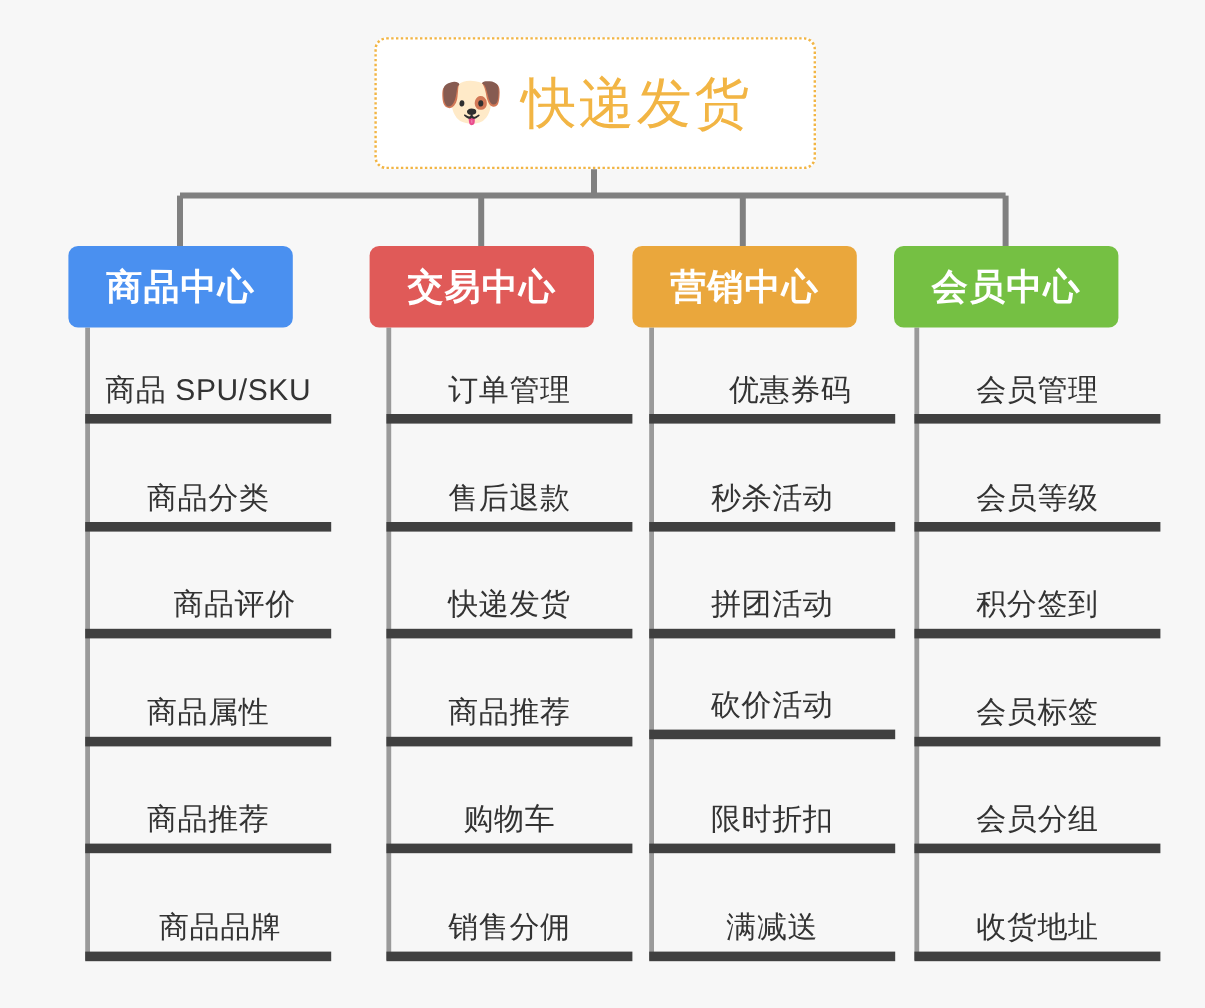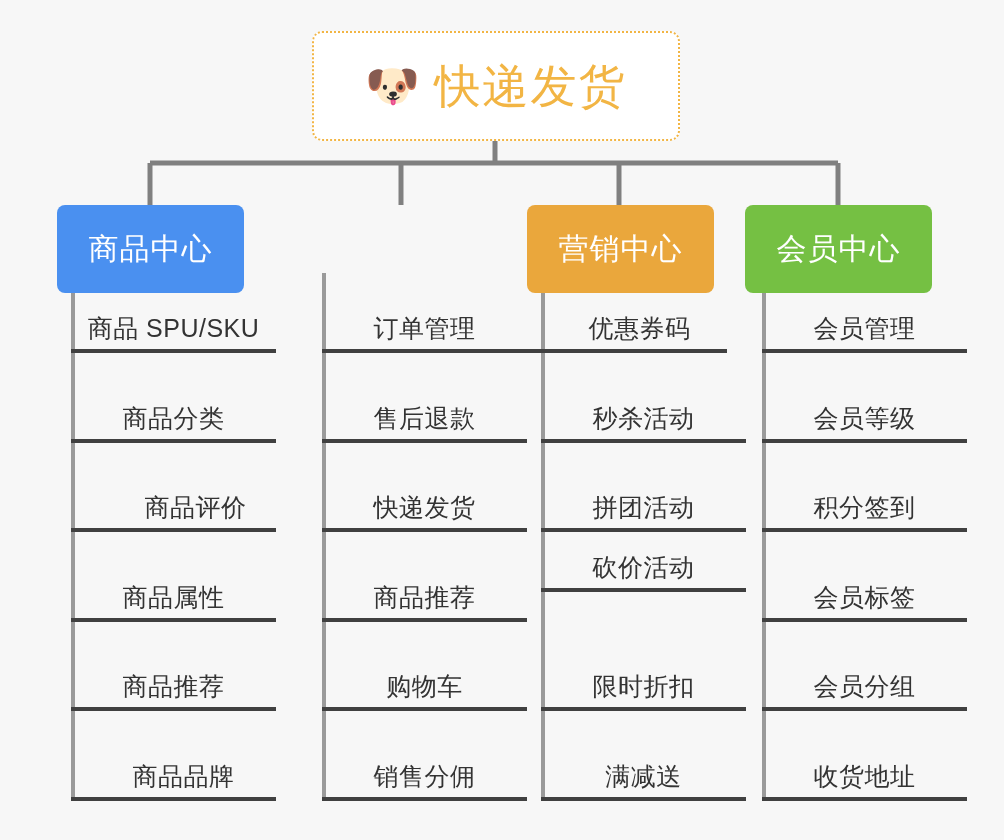--- a/index.html
+++ b/index.html
@@ -54,37 +54,38 @@
     left: 0;
     top: 0;
     width: 1004px;
     height: 840px;
     pointer-events: none;
   }
 
   
   .cat-box {
     position: absolute;
-    height: 88px;
+    height: 68px;
     box-sizing: border-box;
     border-radius: 8px;
     display: flex;
     align-items: center;
     justify-content: center;
     color: #ffffff;
     font-size: 30px;
     letter-spacing: 1px;
     white-space: nowrap;
+    font-weight: bold;
   }
 
   
   .leaf {
     position: absolute;
     box-sizing: border-box;
-    border-bottom: 4px solid #404040;
+    border-bottom: 8px solid #404040;
     display: flex;
     align-items: flex-end;
     justify-content: center;
     padding-bottom: 4px;
     color: #333333;
     font-size: 25px;
     letter-spacing: 0.5px;
     white-space: nowrap;
   }
 </style>
@@ -111,44 +112,47 @@
   </svg>
 
   <div class="root-node">
     <span class="root-emoji">🐶</span>
     <span class="root-title">快递发货</span>
   </div>
 
   <div class="cat-box" id="cat-0" style="left: 57px; top: 205px; width: 187px; background: rgb(74, 144, 240);">
     <span>商品中心</span>
   </div>
+  <div class="cat-box" id="cat-1" style="left: 308px; top: 205px; width: 187px; background: rgb(224, 90, 88);">
+    <span>交易中心</span>
+  </div>
   <div class="cat-box" id="cat-2" style="left: 527px; top: 205px; width: 187px; background: rgb(234, 167, 60);">
     <span>营销中心</span>
   </div>
   <div class="cat-box" id="cat-3" style="left: 745px; top: 205px; width: 187px; background: rgb(117, 192, 67); align-items: center;">
     <span>会员中心</span>
   </div>
 
   <div id="leaf-layer">
       <div class="leaf" style="left: 71px; top: 297px; width: 205px; height: 56px;">商品 SPU/SKU</div>
       <div class="leaf" style="left: 71px; top: 386.5px; width: 205px; height: 56px;">商品分类</div>
       <div class="leaf" style="left: 71px; top: 476px; width: 205px; height: 56px; padding-left: 44px;">商品评价</div>
       <div class="leaf" style="left: 71px; top: 565.5px; width: 205px; height: 56px;">商品属性</div>
       <div class="leaf" style="left: 71px; top: 655px; width: 205px; height: 56px;">商品推荐</div>
       <div class="leaf" style="left: 71px; top: 744.5px; width: 205px; height: 56px; padding-left: 20px;">商品品牌</div>
       <div class="leaf" style="left: 322px; top: 297px; width: 205px; height: 56px;">订单管理</div>
       <div class="leaf" style="left: 322px; top: 386.5px; width: 205px; height: 56px;">售后退款</div>
       <div class="leaf" style="left: 322px; top: 476px; width: 205px; height: 56px;">快递发货</div>
       <div class="leaf" style="left: 322px; top: 565.5px; width: 205px; height: 56px;">商品推荐</div>
       <div class="leaf" style="left: 322px; top: 655px; width: 205px; height: 56px;">购物车</div>
       <div class="leaf" style="left: 322px; top: 744.5px; width: 205px; height: 56px;">销售分佣</div>
-      <div class="leaf" style="left: 522px; top: 297px; width: 205px; height: 56px; padding-left: 30px;">优惠券码</div>
+      <div class="leaf" style="left: 541px; top: 297px; width: 205px; height: 56px; padding-left: 30px;">优惠券码</div>
       <div class="leaf" style="left: 541px; top: 386.5px; width: 205px; height: 56px;">秒杀活动</div>
       <div class="leaf" style="left: 541px; top: 476px; width: 205px; height: 56px;">拼团活动</div>
-      <div class="leaf" style="left: 541px; top: 536px; width: 205px; height: 56px;">砍价活动</div>
+      <div class="leaf" style="left: 541px; top: 560px; width: 205px; height: 56px;">砍价活动</div>
       <div class="leaf" style="left: 541px; top: 655px; width: 205px; height: 56px;">限时折扣</div>
       <div class="leaf" style="left: 541px; top: 744.5px; width: 205px; height: 56px;">满减送</div>
       <div class="leaf" style="left: 762px; top: 297px; width: 205px; height: 56px;">会员管理</div>
       <div class="leaf" style="left: 762px; top: 386.5px; width: 205px; height: 56px;">会员等级</div>
       <div class="leaf" style="left: 762px; top: 476px; width: 205px; height: 56px;">积分签到</div>
       <div class="leaf" style="left: 762px; top: 565.5px; width: 205px; height: 56px;">会员标签</div>
       <div class="leaf" style="left: 762px; top: 655px; width: 205px; height: 56px;">会员分组</div>
       <div class="leaf" style="left: 762px; top: 744.5px; width: 205px; height: 56px;">收货地址</div>
     </div>
 

